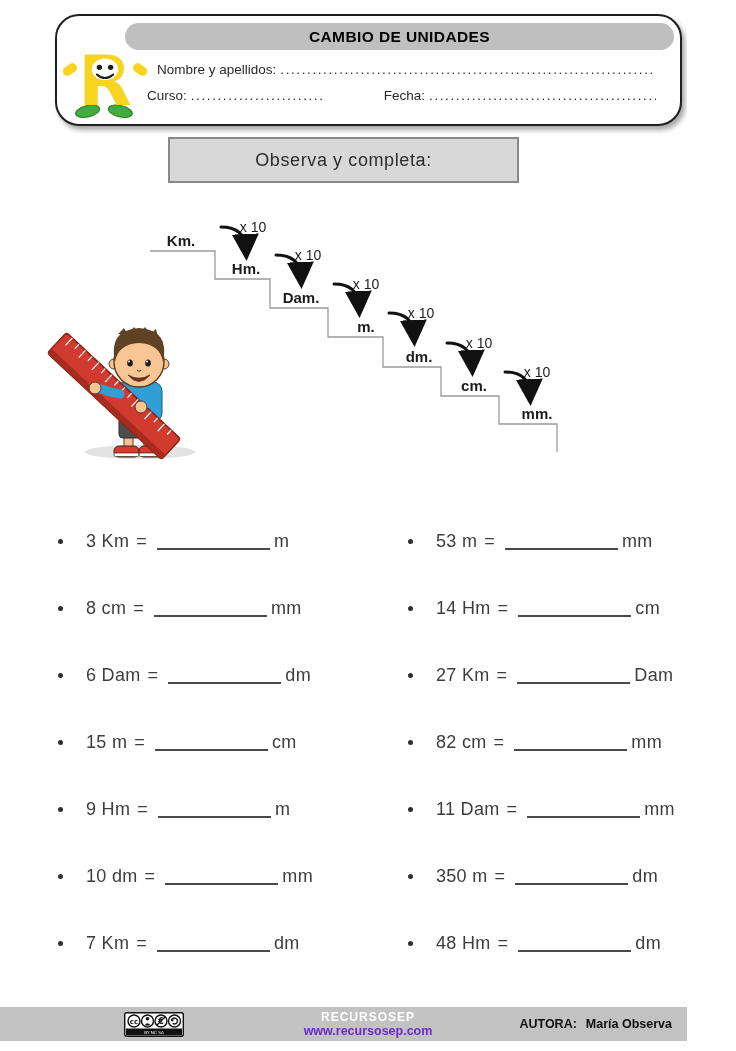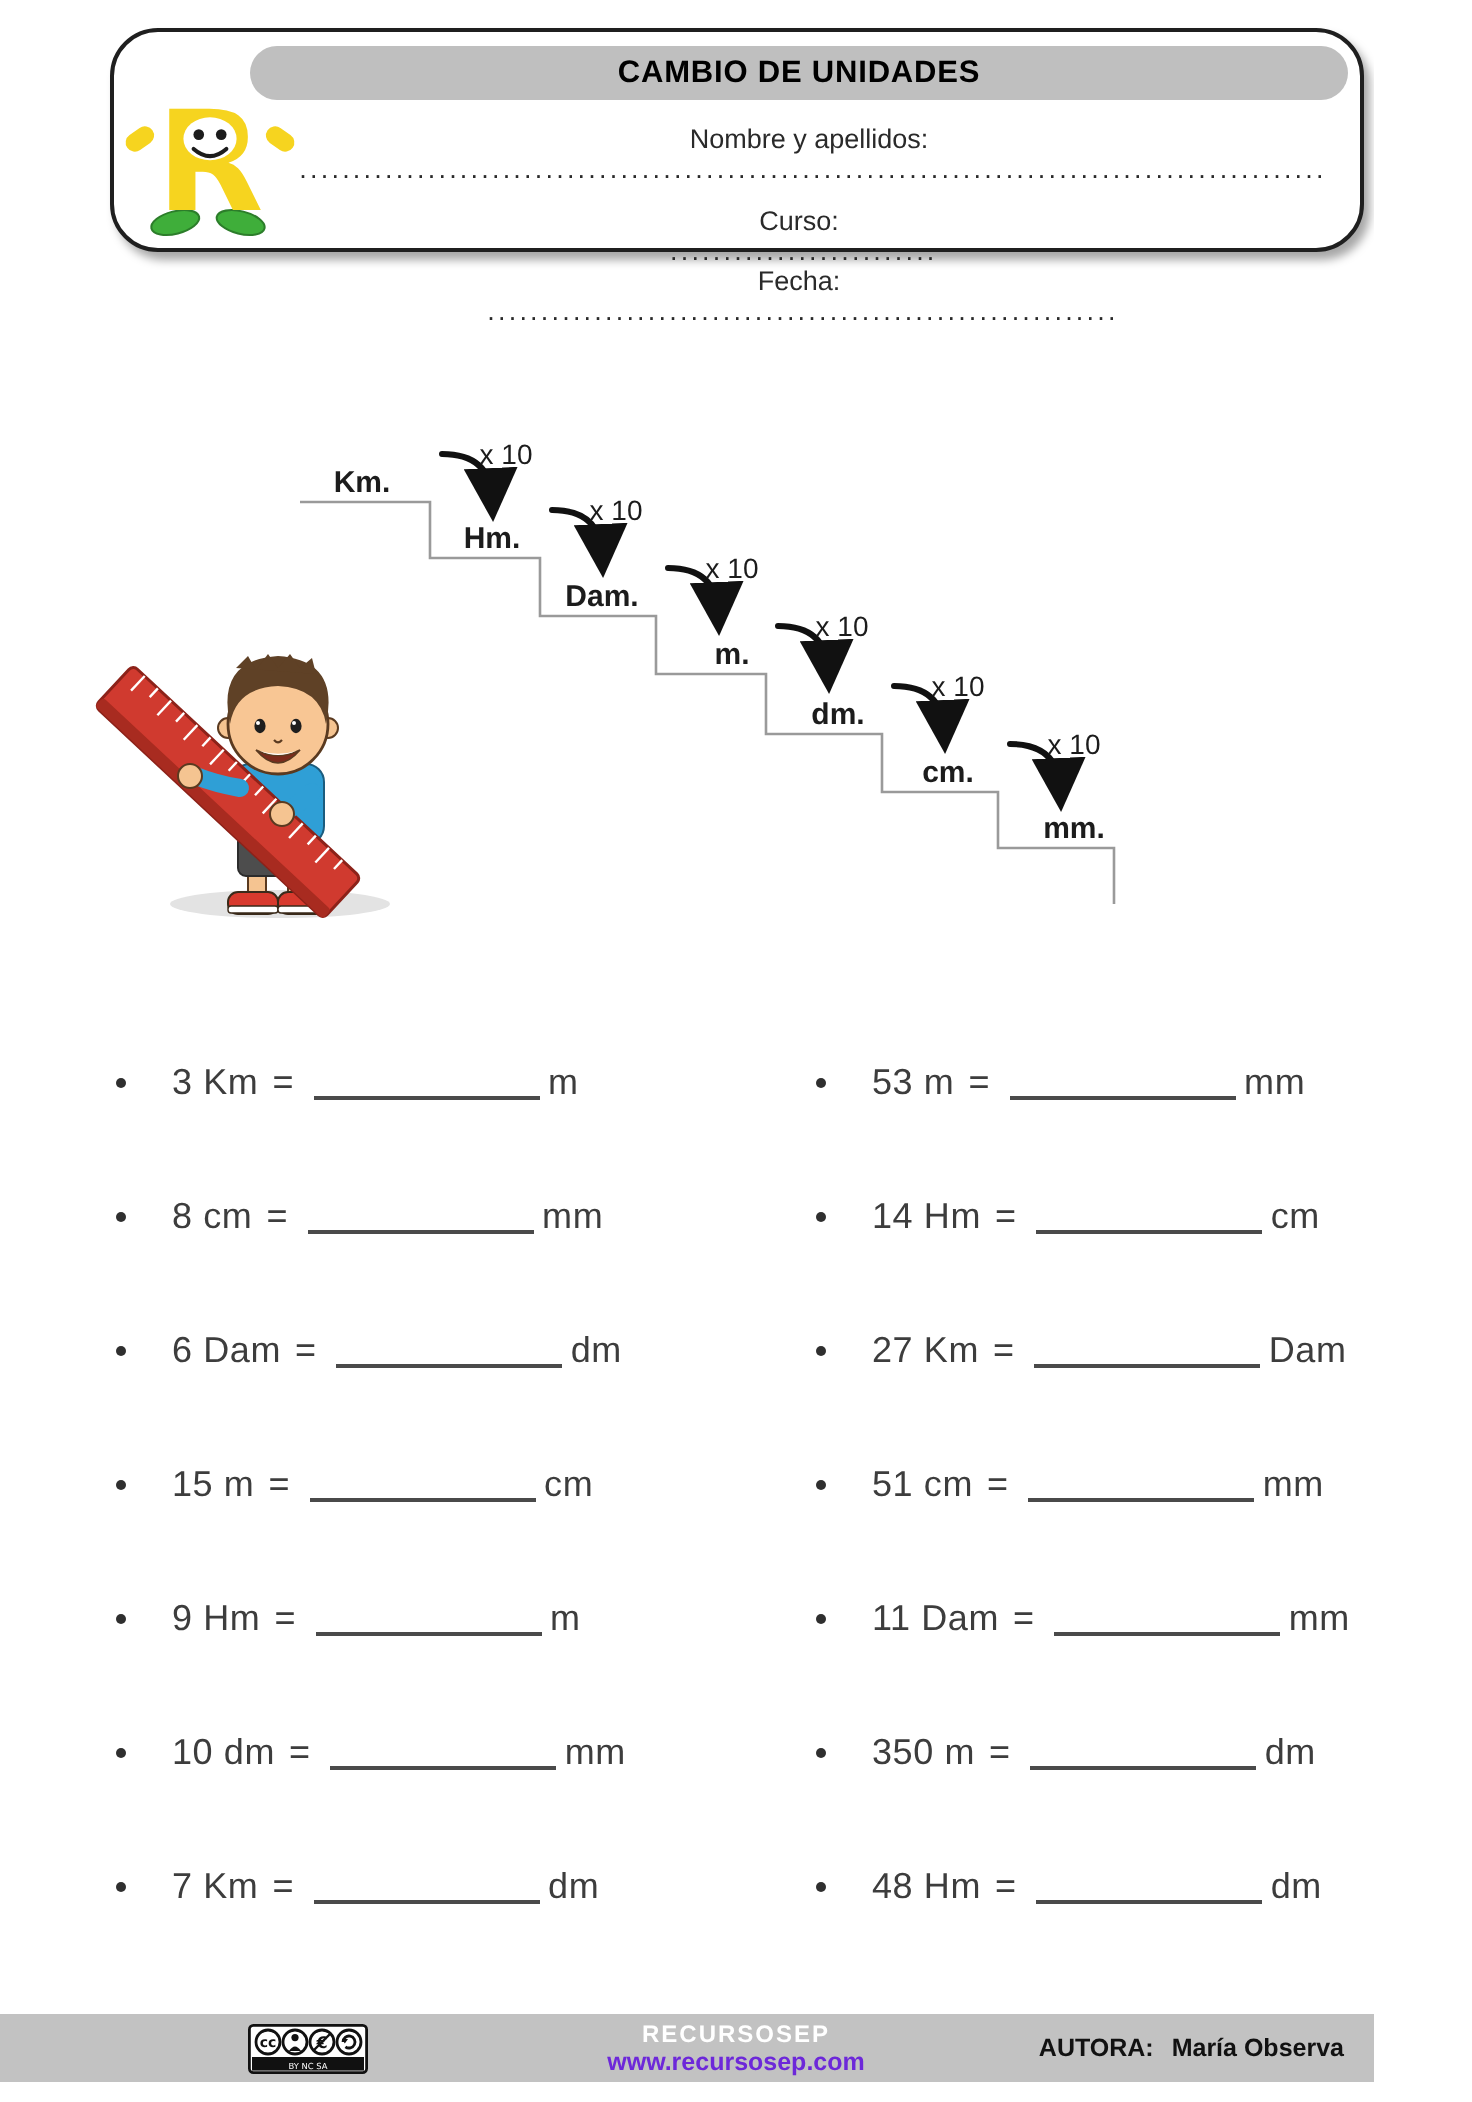--- a/index.html
+++ b/index.html
@@ -8,21 +8,21 @@
 
   
   .header-box{position:absolute;left:55px;top:14px;width:623px;height:108px;
     background:#fff;border:2.5px solid #1f1f1f;border-radius:24px;
     box-shadow:3px 4px 5px rgba(0,0,0,.35);}
   .title-pill{position:absolute;left:68px;top:7px;width:549px;height:27px;
     background:#bfbfbf;border-radius:14px;display:flex;align-items:center;justify-content:center;}
   .title-pill span{font-size:15.5px;font-weight:bold;color:#000;letter-spacing:.4px;}
   .mascot{position:absolute;left:2px;top:14px;width:92px;height:92px;z-index:3;}
   .hdr-fields{position:absolute;left:0;right:0;top:46px;font-size:13.5px;color:#2a2a2a;}
-  .hdr-row{display:flex;align-items:center;white-space:nowrap;flex-direction:column;}
+  .hdr-row{display:flex;align-items:center;white-space:nowrap;}
   .row1{padding:0 24px 0 100px;}
   .row2{margin-top:11px;padding:0 24px 0 90px;}
   .dots{letter-spacing:1.6px;overflow:hidden;display:inline-block;vertical-align:baseline;color:#2a2a2a;}
   .dots.flex{flex:1;}
   .dots.curso{width:133px;}
   .hdr-spacer{display:inline-block;width:60px;}
   .hdr-label{margin-right:4px;}
 
   
   .instruction-box{position:absolute;left:168px;top:137px;width:347px;height:42px;
@@ -89,20 +89,23 @@
       <div class="hdr-row row2">
         <span class="hdr-label">Curso:</span>
         <span class="dots curso">..............................</span>
         <span class="hdr-spacer"></span>
         <span class="hdr-label">Fecha:</span>
         <span class="dots flex">...........................................................</span>
       </div>
     </div>
   </div>
 
+  <div class="instruction-box">
+    <span>Observa y completa:</span>
+  </div>
 
   <svg class="stairs-svg" viewBox="30 195 580 275">
     <defs>
       <marker id="ah" markerWidth="9" markerHeight="9" refX="5" refY="4.5" orient="auto">
         <path d="M0,0 L9,4.5 L0,9 z" fill="#111"></path>
       </marker>
     </defs>
 
     <path d="M150,251 H215 V279 H270 V308 H328 V337 H383 V367 H441 V396 H499 V424 H557 V452" fill="none" stroke="#9a9a9a" stroke-width="1.3"></path>
 
@@ -270,21 +273,21 @@
     <div class="ex-row">
       <span class="bullet"></span>
       <span class="lhs">27 Km</span>
       <span class="eq">=</span>
       <span class="blank"></span>
       <span class="unit">Dam</span>
     </div>
 
     <div class="ex-row">
       <span class="bullet"></span>
-      <span class="lhs">51 cm</span>
+      <span class="lhs">82 cm</span>
       <span class="eq">=</span>
       <span class="blank"></span>
       <span class="unit">mm</span>
     </div>
 
     <div class="ex-row">
       <span class="bullet"></span>
       <span class="lhs">11 Dam</span>
       <span class="eq">=</span>
       <span class="blank"></span>

